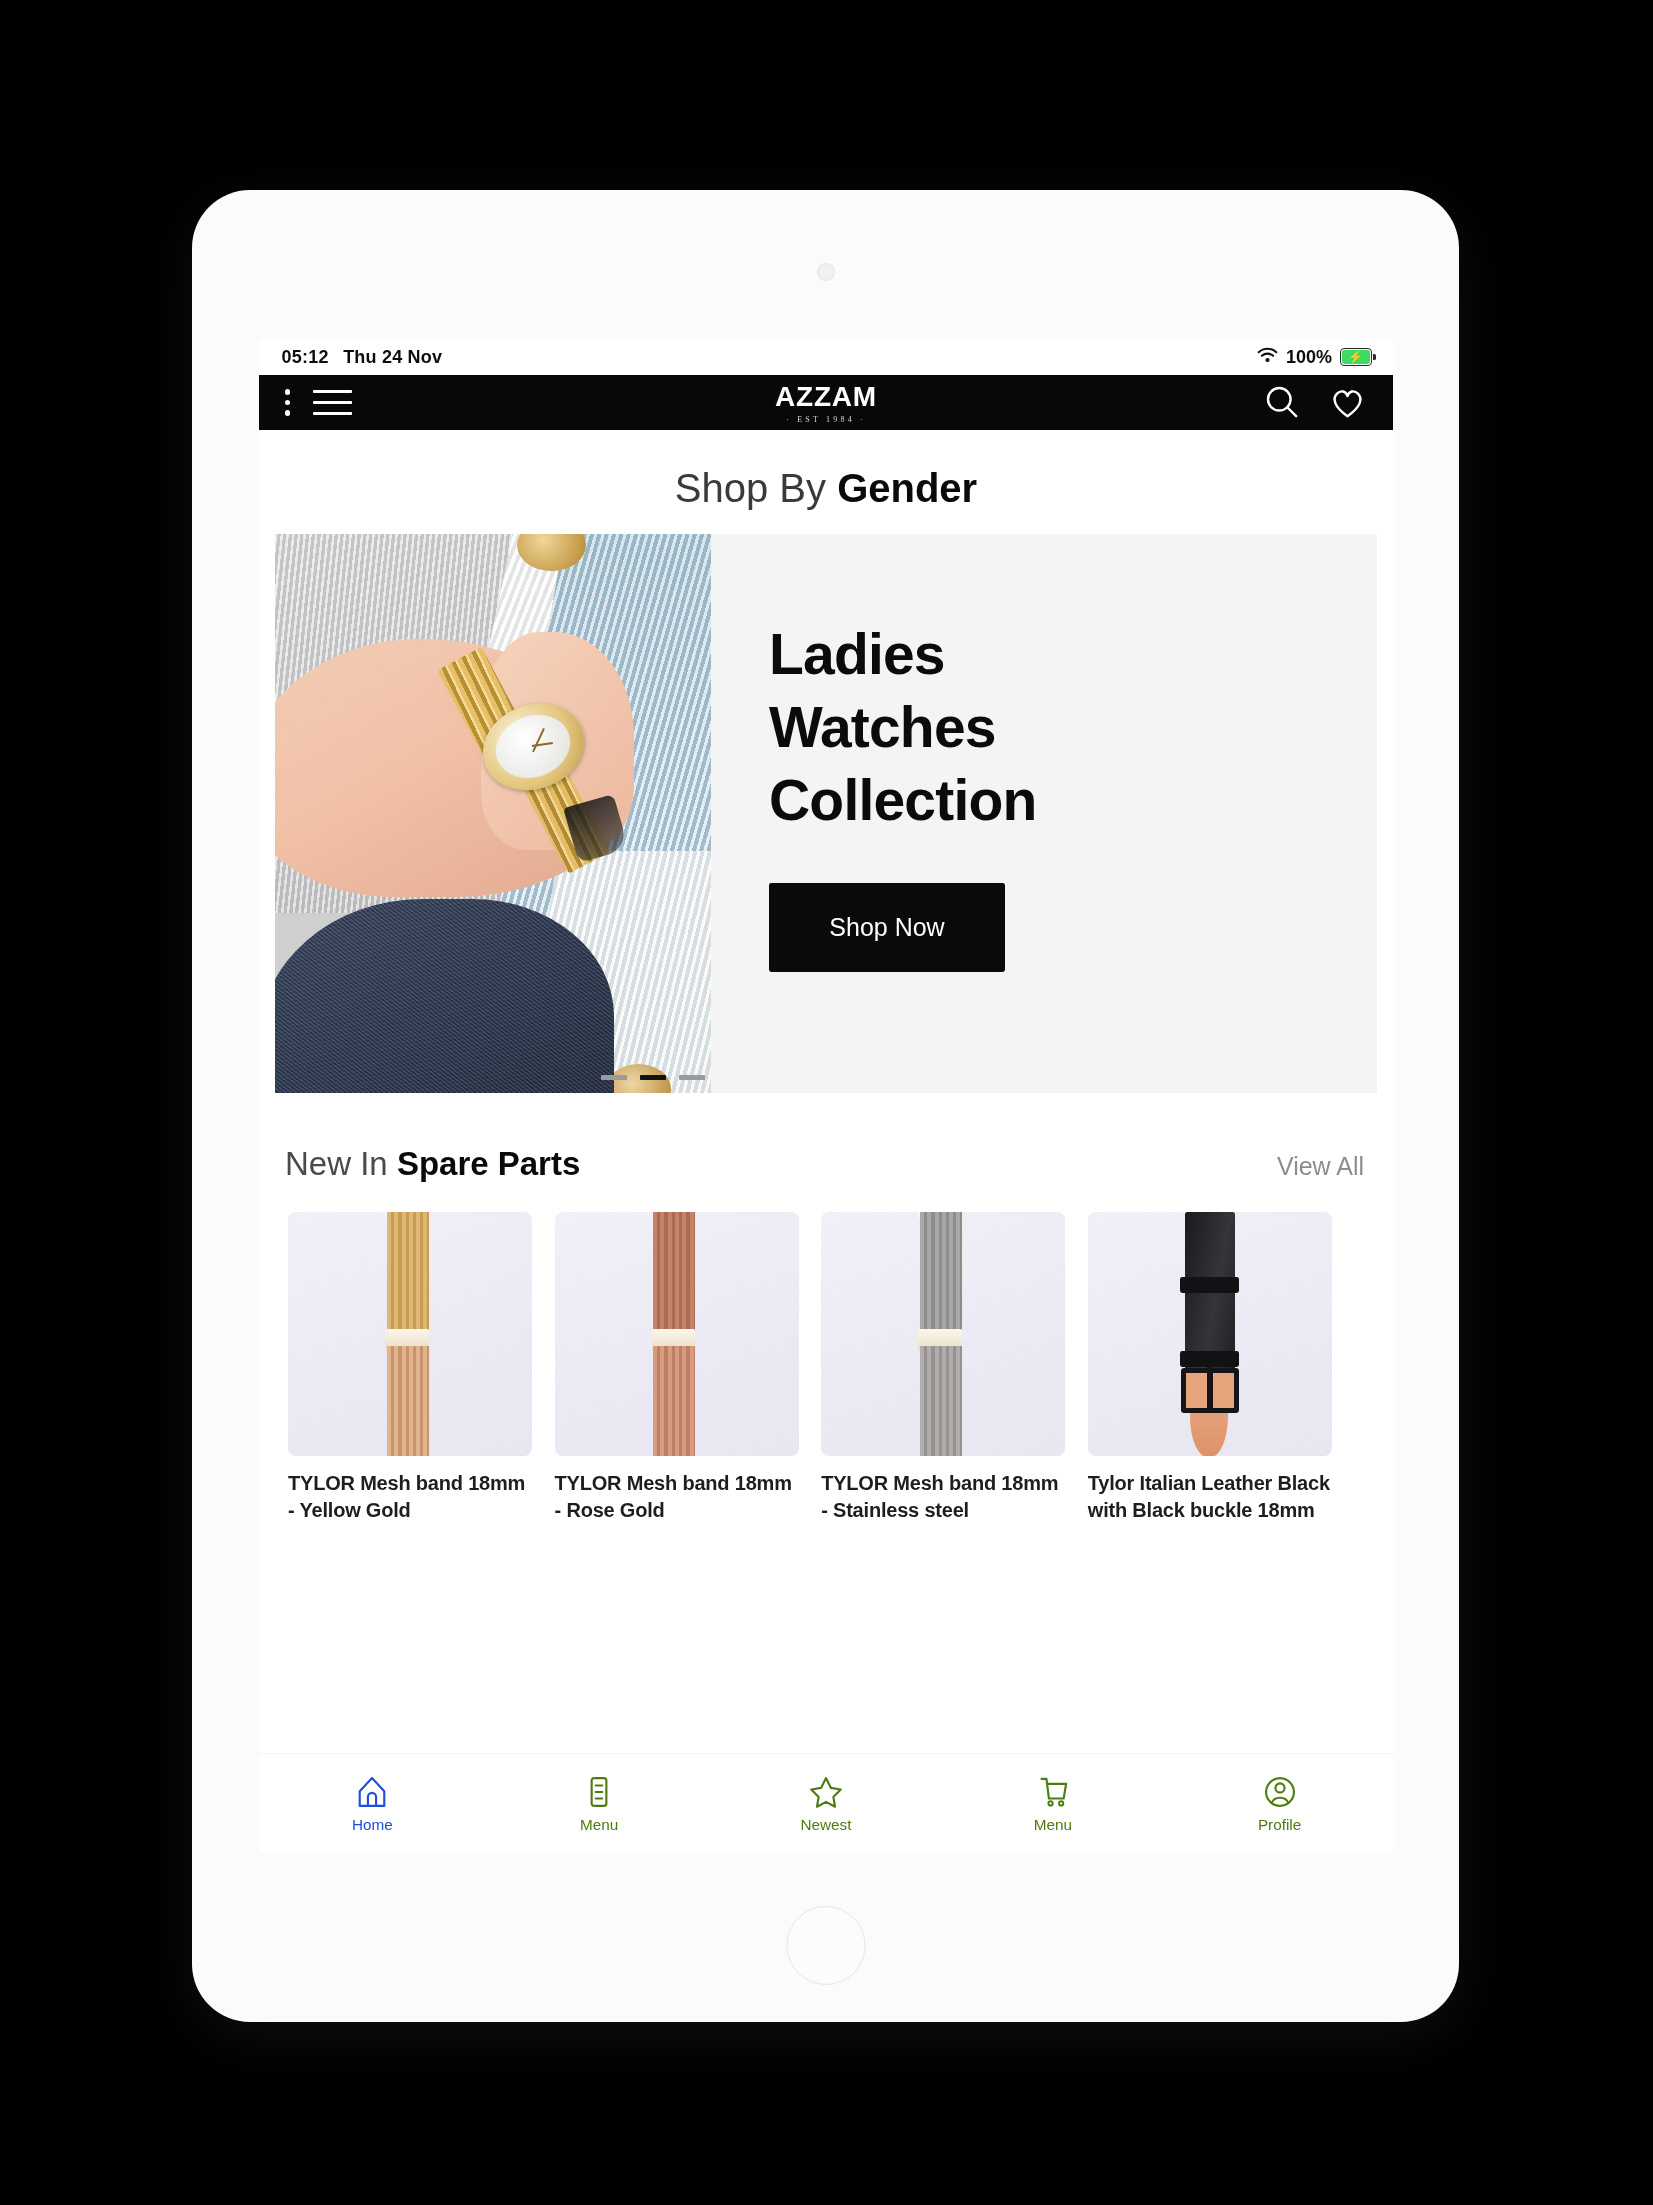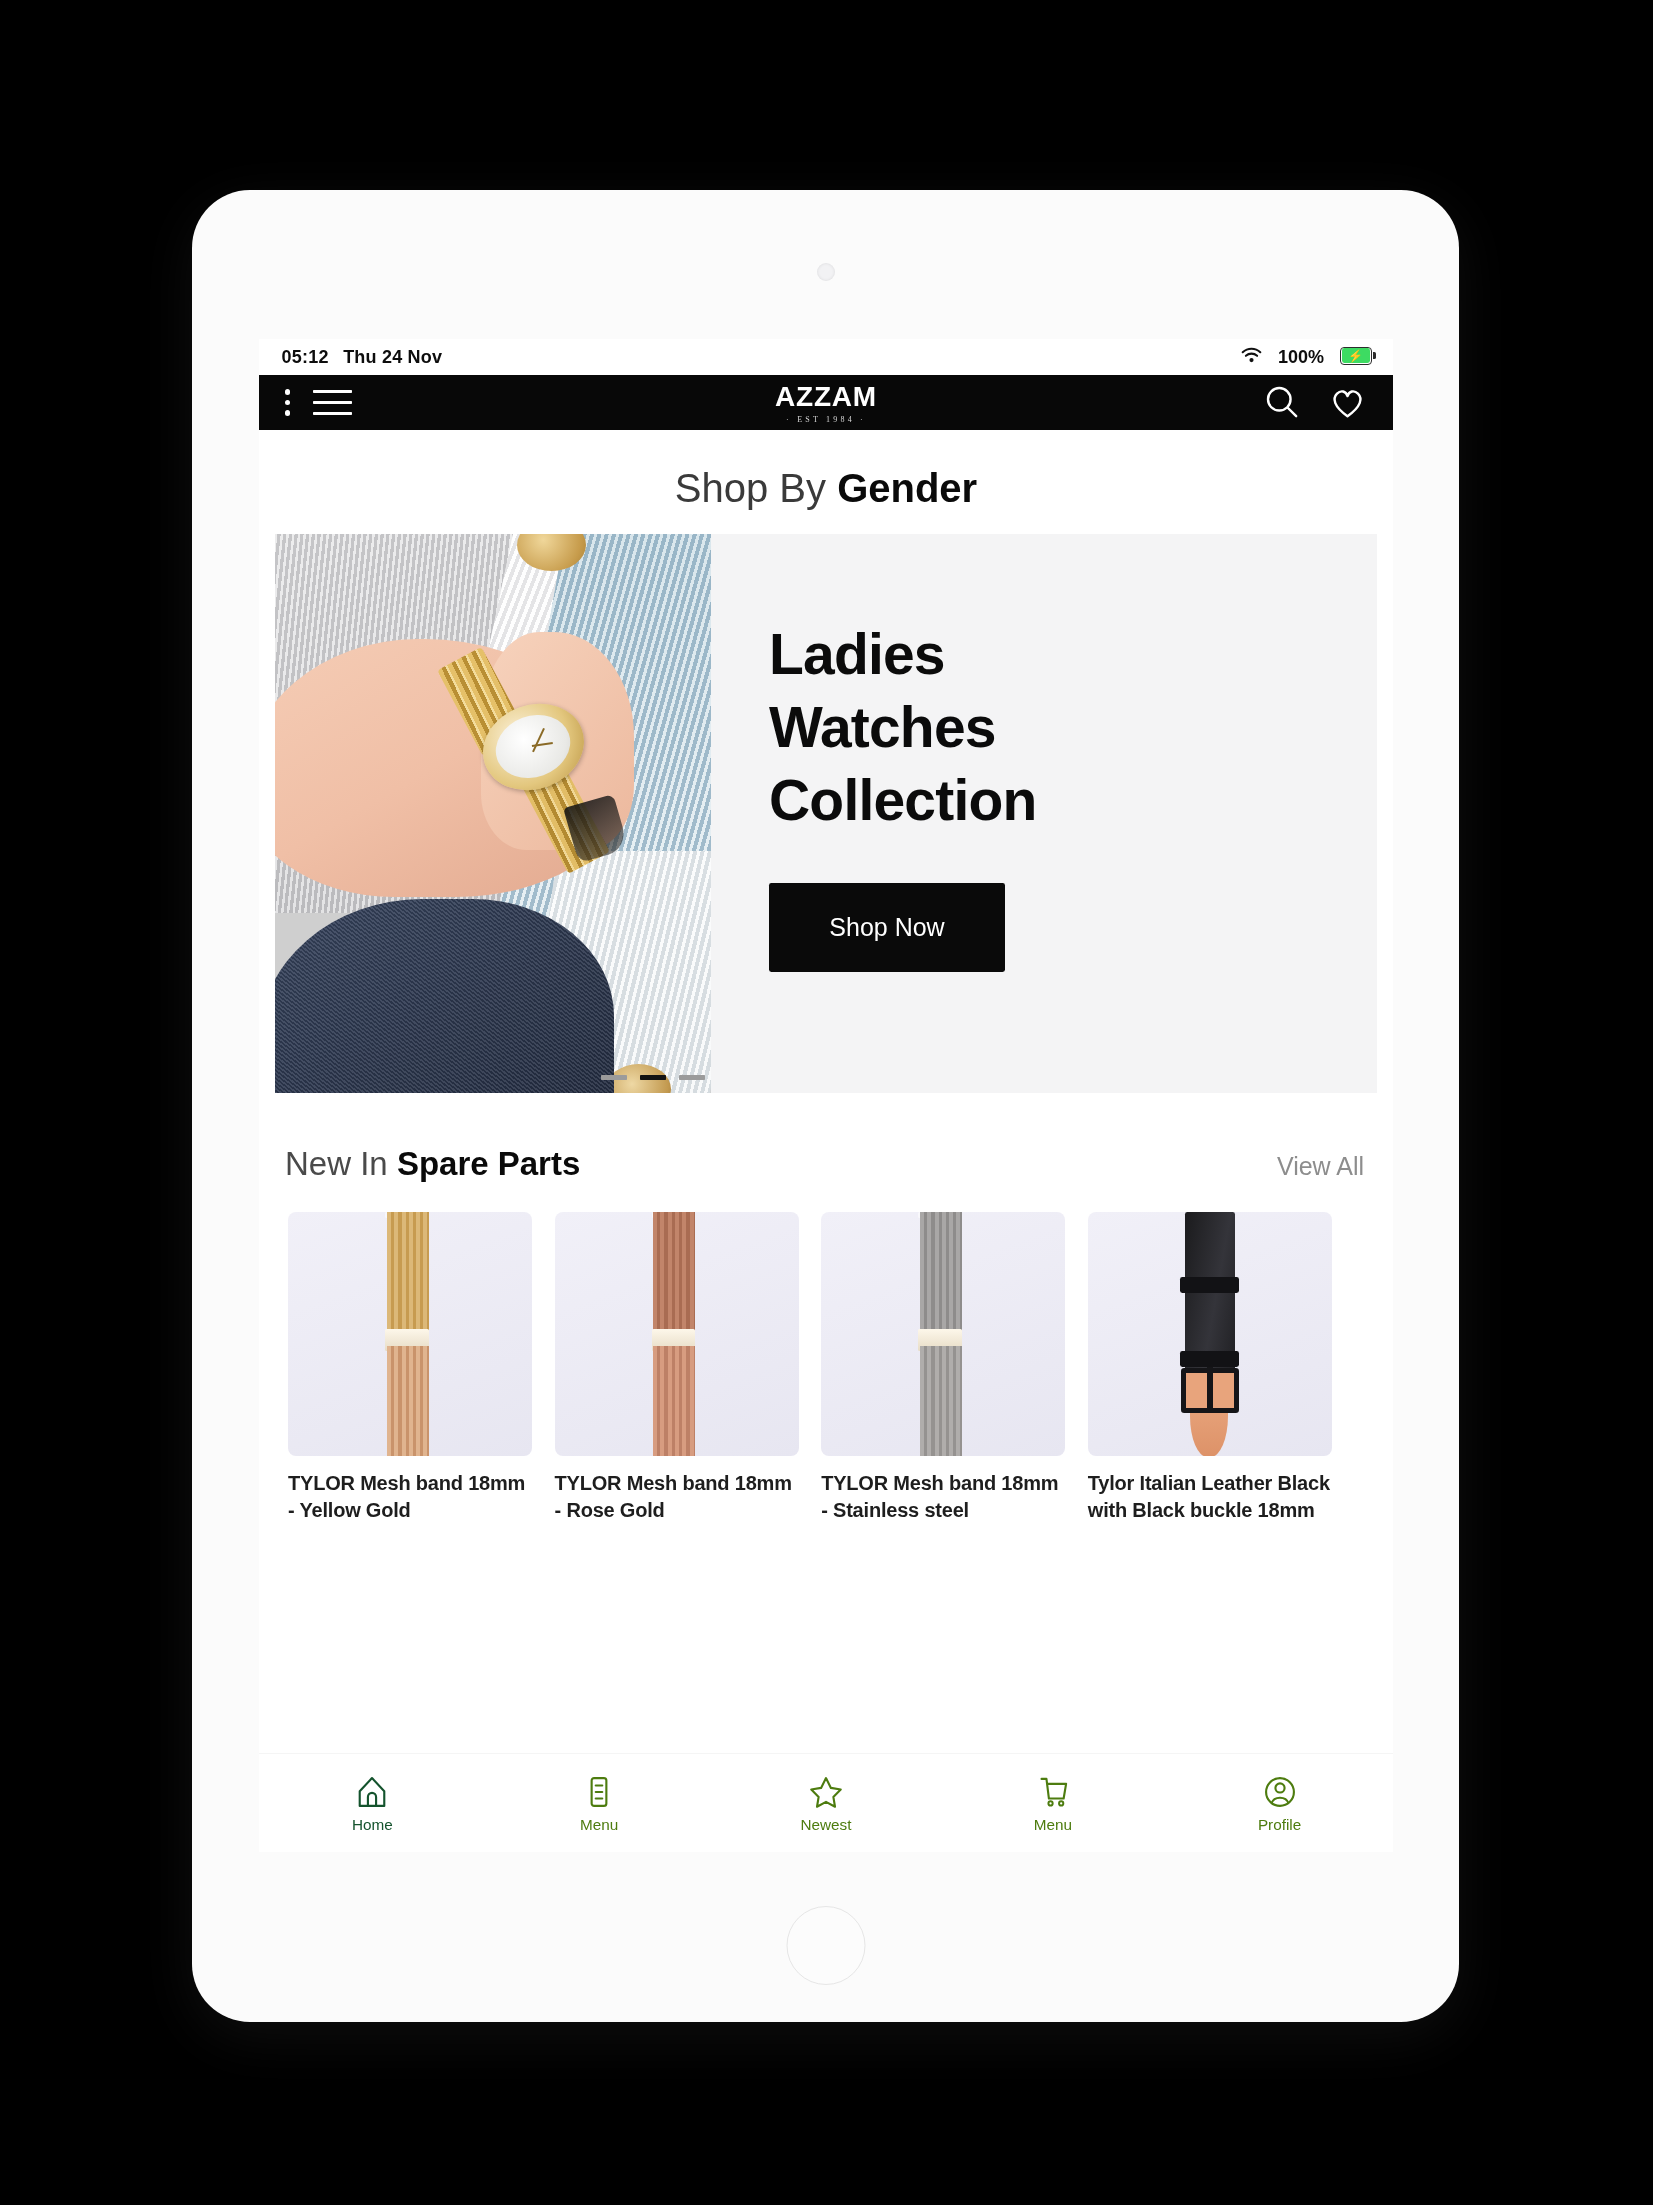--- a/index.html
+++ b/index.html
@@ -63,21 +63,21 @@
     display: flex;
     align-items: center;
     justify-content: space-between;
     padding: 0 21px 0 22.6px;
     background: #ffffff;
     font-size: 18px;
     font-weight: bold;
     color: #0d0d0d;
   }
   .status-left { display: flex; align-items: center; gap: 14.5px; letter-spacing: 0.2px; }
-  .status-right { display: flex; align-items: flex-start; gap: 16px; }
+  .status-right { display: flex; align-items: center; gap: 8px; }
   #battery-shell {
     width: 32px; height: 18px;
     border: 1.6px solid #2c2c2c;
     border-radius: 4px;
     position: relative;
     display: flex; align-items: center; justify-content: center;
     background: #ffffff;
   }
   #battery-shell:after {
     content: ""; position: absolute; right: -4.8px; top: 4.8px;
@@ -392,21 +392,21 @@
   .nav-item {
     flex: 1;
     display: flex;
     flex-direction: column;
     align-items: center;
     justify-content: center;
     gap: 6.5px;
     cursor: pointer;
     color: #4d7c0f;
   }
-  .nav-item.active { color: #14532d; }
+  .nav-item.active { color: #1d4ed8; }
   .nav-label { font-size: 15.3px; line-height: 1; }
   .nav-icon { width: 36px; height: 36px; display: block; }
 </style>
 </head>
 <body>
 
 <div id="device-frame">
 
   <div id="front-camera"></div>
 

